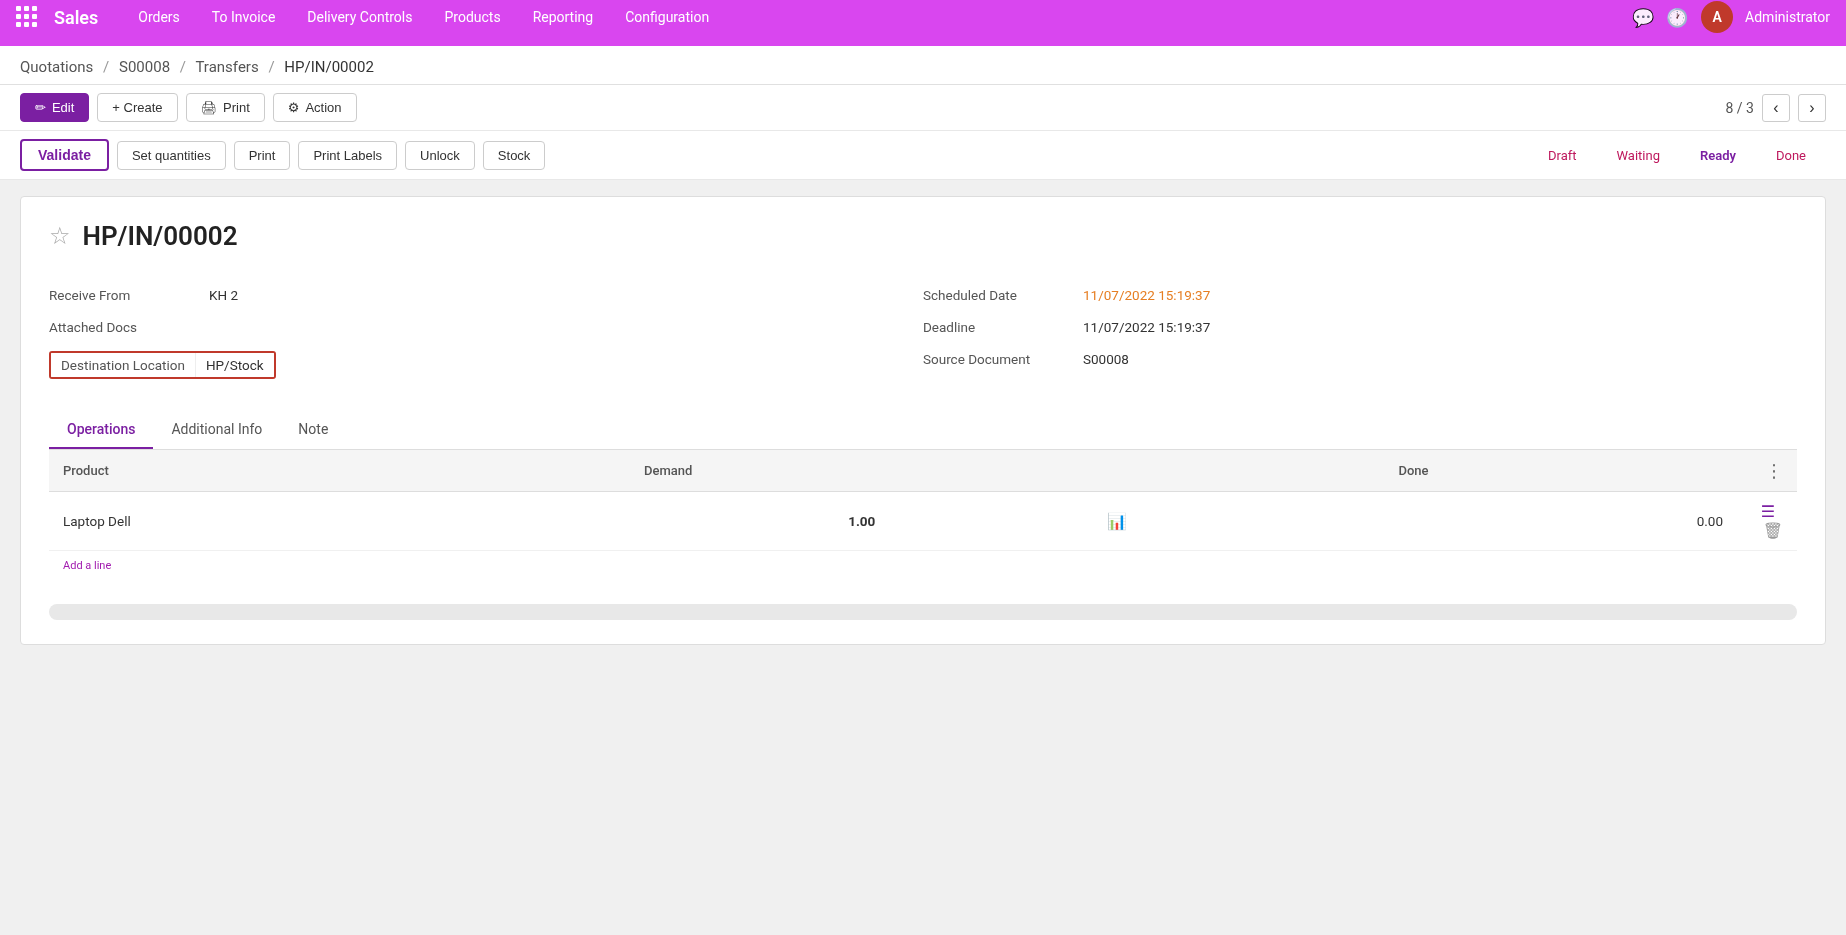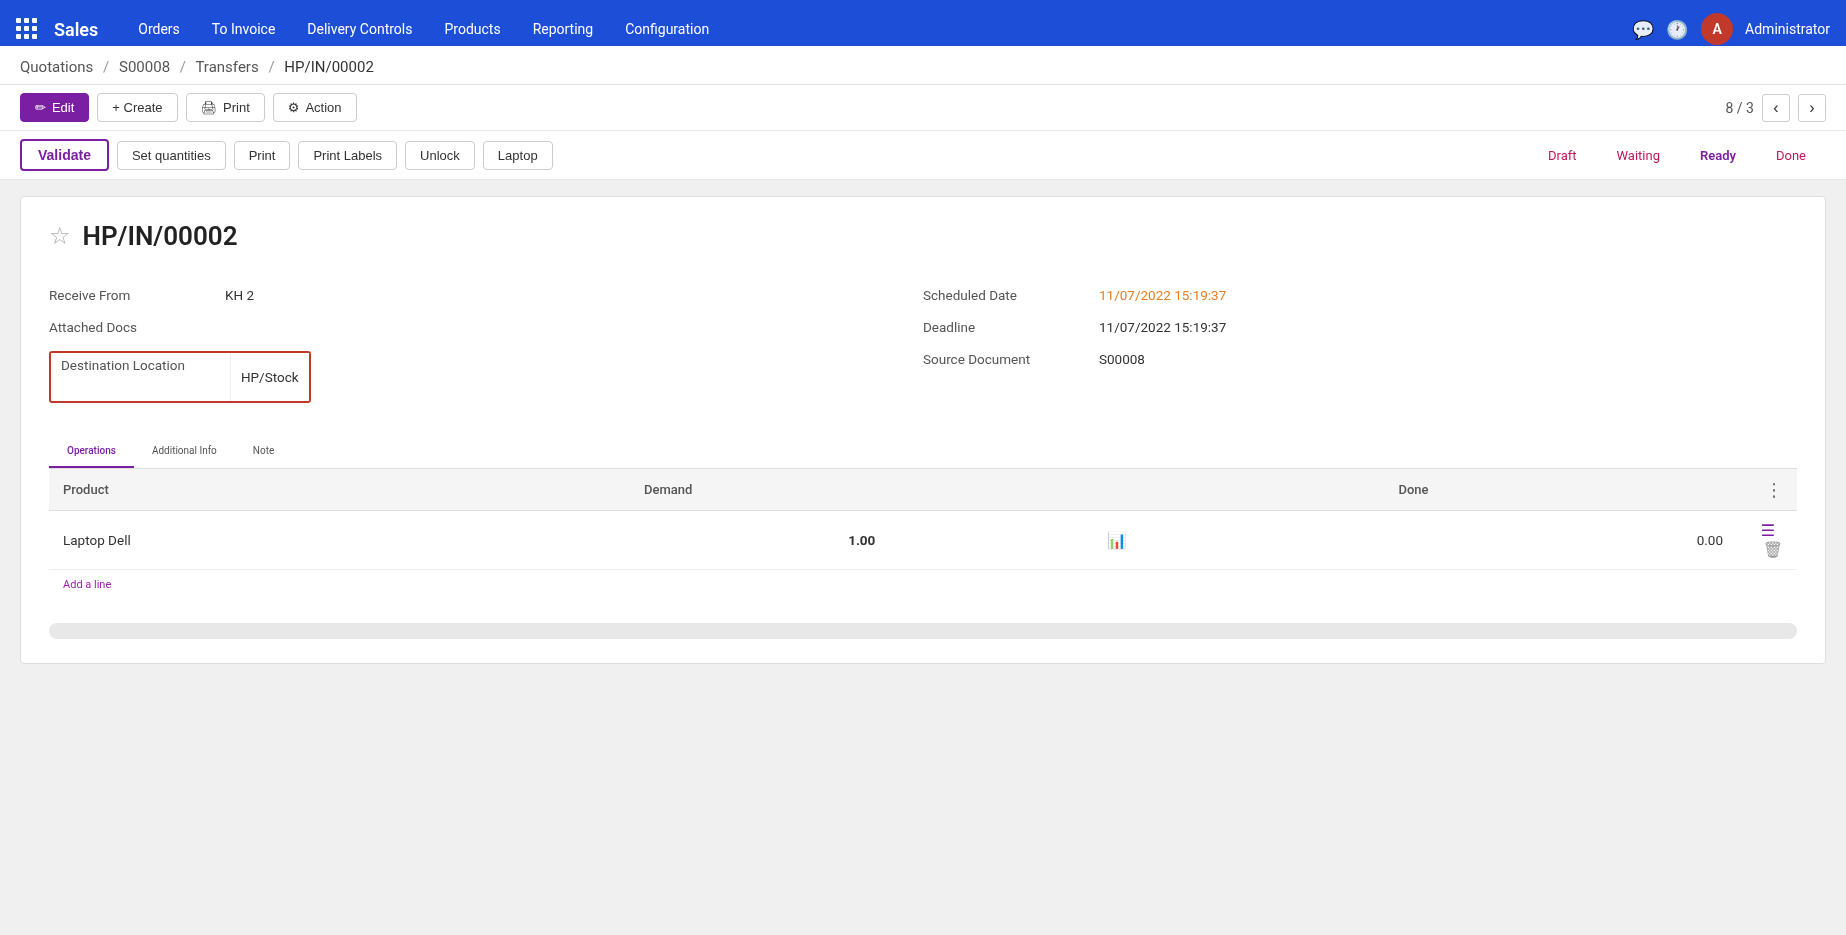--- a/index.html
+++ b/index.html
@@ -1,22 +1,22 @@
 <!DOCTYPE html>
 <html><head>
   <meta charset="utf-8">
   <style>
     * { box-sizing: border-box; margin: 0; padding: 0; }
     body { font-family: -apple-system, BlinkMacSystemFont, 'Segoe UI', Roboto, sans-serif; font-size: 14px; background: #f0f0f0; color: #333; }
 
     
     .topnav {
-      background: #1d4ed8;
-      display: flex;
-      align-items: flex-start;
+      background: #d946ef;
+      display: flex;
+      align-items: flex-end;
       padding: 0 16px;
       height: 46px;
       color: white;
     }
     .topnav-grid {
       display: flex;
       align-items: center;
       width: 100%;
       gap: 4px;
     }
@@ -206,58 +206,56 @@
     .record-fields {
       display: grid;
       grid-template-columns: 1fr 1fr;
       gap: 0;
       margin-bottom: 24px;
     }
     .field-row {
       display: flex;
       align-items: flex-end;
       padding: 8px 0;
-      gap: 16px;
     }
     .field-label {
       color: #555;
       font-size: 13.5px;
       min-width: 160px;
       font-weight: 400;
     }
     .field-value {
       color: #333;
       font-size: 13.5px;
     }
     .field-value.orange { color: #e67e22; }
     .dest-loc-label {
       background: white;
       padding: 4px 10px;
       font-size: 13.5px;
       color: #555;
     }
     .dest-loc-value {
       background: white;
-      padding: 16px 10px;
+      padding: 4px 10px;
       font-size: 13.5px;
       color: #333;
       border-left: 1px solid #eee;
-      margin-left: 35px;
     }
 
     
     .tabs {
       display: flex;
       border-bottom: 1px solid #ddd;
       margin-bottom: 0;
     }
     .tab {
       padding: 10px 18px;
       cursor: pointer;
-      font-size: 10px;
+      font-size: 14px;
       color: #555;
       border-bottom: 2px solid transparent;
     }
     .tab.active {
       color: #7b1fa2;
       border-bottom: 2px solid #7b1fa2;
       font-weight: 500;
     }
 
     
@@ -385,21 +383,21 @@
     <button class="pagination-btn">›</button>
   </div>
 </div>
 
 <div class="action-bar">
   <button class="btn-validate">Validate</button>
   <button class="btn">Set quantities</button>
   <button class="btn">Print</button>
   <button class="btn">Print Labels</button>
   <button class="btn">Unlock</button>
-  <button class="btn">Laptop</button>
+  <button class="btn">Stock</button>
   <div class="action-spacer"></div>
   <div class="status-bar">
     <span class="status-step done-step">Draft</span>
     <span class="status-step done-step">Waiting</span>
     <span class="status-step active">Ready</span>
     <span class="status-step done-step">Done</span>
   </div>
 </div>
 
 <div class="main-content">

